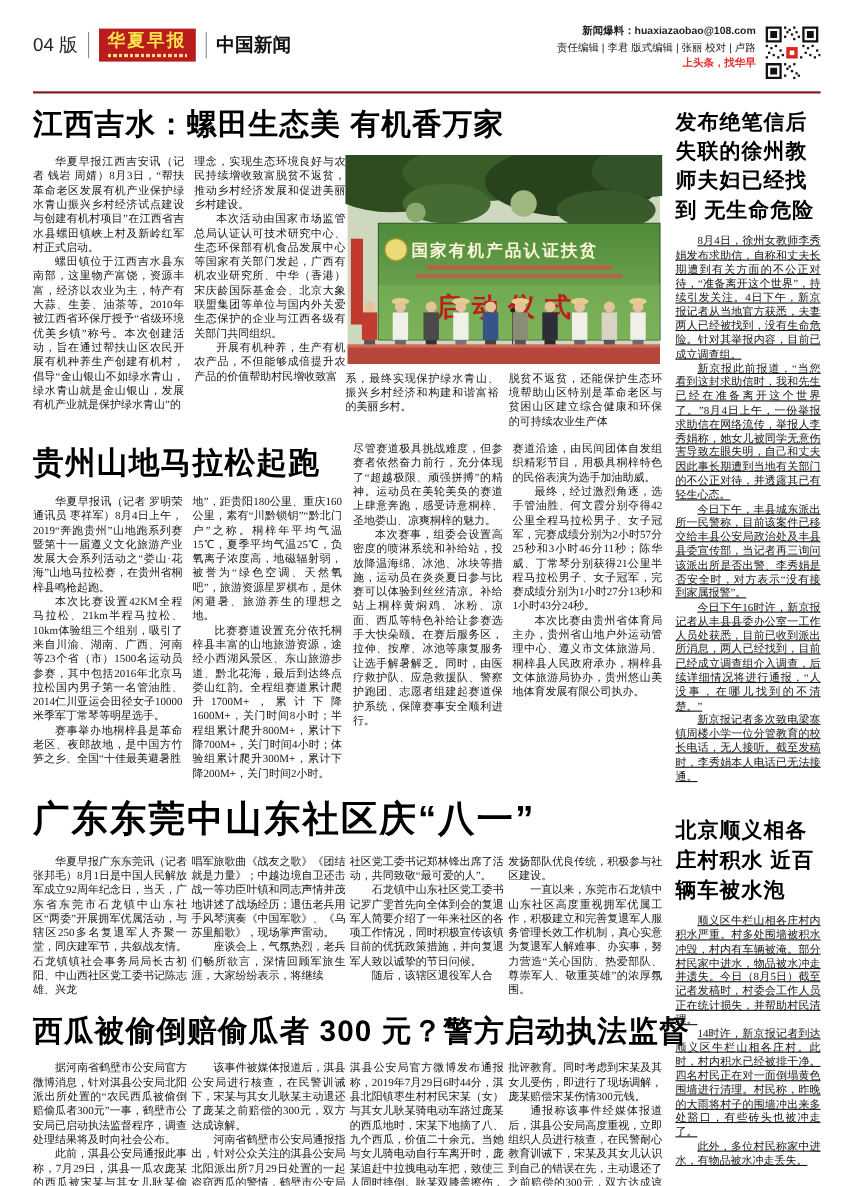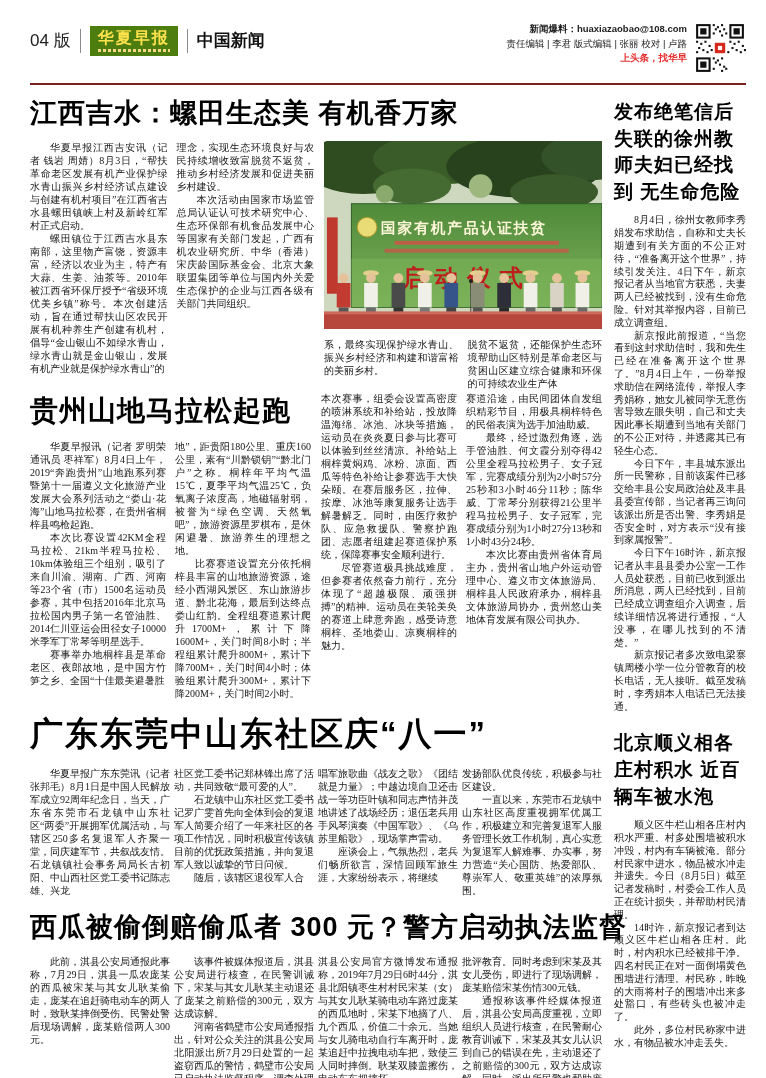--- a/index.html
+++ b/index.html
@@ -6,21 +6,21 @@
   html,body { margin:0; padding:0; background:#ffffff; }
   body { width:766px; height:1078px; overflow:hidden;
          font-family:"Liberation Serif", serif; color:#151515; }
   .page { width:766px; height:906px; padding:12px 20px 0 30px; }
 
   
   .masthead { display:flex; justify-content:space-between; align-items:flex-start; height:68px; }
   .mh-left { display:flex; align-items:center; gap:9px; padding-top:14px; }
   .edition { font-family:"Liberation Sans", sans-serif; font-size:17px; color:#222; }
   .vbar { width:1px; height:24px; background:#8a8a8a; }
-  .logo { background:#4d7c0f; padding:3px 8px 4px; text-align:center; }
+  .logo { background:#b91c1c; padding:3px 8px 4px; text-align:center; }
   .logo-main { display:block; font-family:"Liberation Sans", sans-serif; font-weight:700;
                font-size:16px; color:#ffe34d; letter-spacing:2px; line-height:1.1; }
   .logo-strip { display:block; height:3px; margin-top:2px;
                 background:repeating-linear-gradient(90deg,#ffd98a 0 3px, rgba(0,0,0,0) 3px 5px); }
   .section { font-family:"Liberation Sans", sans-serif; font-size:17px; font-weight:600; color:#111; }
   .mh-right { display:flex; gap:7px; align-items:flex-start; padding-top:10px; }
   .meta { text-align:right; font-family:"Liberation Sans", sans-serif; font-size:9.5px; line-height:1.55; color:#222; }
   .tipline { font-weight:700; }
   .slogan { color:#e62e2e; font-weight:700; }
   .qr { width:52px; height:52px; }
@@ -34,31 +34,31 @@
   .h-a2 { font-size:28px; letter-spacing:1px; margin:0 0 10px; white-space:nowrap; }
   .h-a3 { font-size:33px; letter-spacing:2px; margin:12px 0 10px; white-space:nowrap; }
   .h-a4 { font-size:27px; letter-spacing:1px; margin:12px 0 10px; white-space:nowrap; }
 
   .col { font-size:10px; line-height:1.3; text-align:justify; }
   .col p { margin:0; text-indent:2em; }
   .col.cont p:first-child { text-indent:0; }
   .cols-2 { display:grid; grid-template-columns:1fr 1fr; gap:9px; }
   .cols-4 { display:grid; grid-template-columns:repeat(4,1fr); gap:4px; }
 
-  .a1-body { display:grid; grid-template-columns:284px 1fr; gap:10px; }
+  .a1-body { display:grid; grid-template-columns:284px 1fr; }
   .photo { width:100%; height:190px; display:block; }
   .a1-cont { margin-top:7px; }
 
-  .a2 { margin-top:2px; display:grid; grid-template-columns:1fr 1fr; gap:10px; }
+  .a2 { margin-top:12px; display:grid; grid-template-columns:1fr 1fr; gap:10px; }
 
   
   .sidebar { padding-top:2px; }
   .sidebar h3 { font-size:19px; line-height:1.4; letter-spacing:1px; margin:6px 0 9px; }
-  .sidebar .col { font-size:10px; line-height:1.28; }
-  .r2 { margin-top:17px; }
+  .sidebar .col { font-size:10px; line-height:1.28;text-decoration:underline; }
+  .r2 { margin-top:30px; }
 </style>
 </head>
 <body>
 
 <div class="page">
 
   <header class="masthead">
     <div class="mh-left">
       <span class="edition">04 版</span>
       <span class="vbar"></span>
@@ -143,20 +143,21 @@
         <h1 class="h-a1">江西吉水：螺田生态美 有机香万家</h1>
         <div class="a1-body">
           <div class="cols-2">
             <div class="col">
                 <p>华夏早报江西吉安讯（记者 钱岩 周婧）8月3日，“帮扶革命老区发展有机产业保护绿水青山振兴乡村经济试点建设与创建有机村项目”在江西省吉水县螺田镇峡上村及新岭红军村正式启动。</p>
                 <p>螺田镇位于江西吉水县东南部，这里物产富饶，资源丰富，经济以农业为主，特产有大蒜、生姜、油茶等。2010年被江西省环保厅授予“省级环境优美乡镇”称号。本次创建活动，旨在通过帮扶山区农民开展有机种养生产创建有机村，倡导“金山银山不如绿水青山，绿水青山就是金山银山，发展有机产业就是保护绿水青山”的</p>
               </div>
             <div class="col cont">
                 <p>理念，实现生态环境良好与农民持续增收致富脱贫不返贫，推动乡村经济发展和促进美丽乡村建设。</p>
                 <p>本次活动由国家市场监管总局认证认可技术研究中心、生态环保部有机食品发展中心等国家有关部门发起，广西有机农业研究所、中华（香港）宋庆龄国际基金会、北京大象联盟集团等单位与国内外关爱生态保护的企业与江西各级有关部门共同组织。</p>
+                <p>开展有机种养，生产有机农产品，不但能够成倍提升农产品的价值帮助村民增收致富</p>
               </div>
           </div>
           <div>
             <svg class="photo" viewBox="0 0 284 190">
               <rect width="284" height="190" fill="#cdd8bf"></rect>
 
               <g>
                 <ellipse cx="40" cy="22" rx="62" ry="30" fill="#2f4c20"></ellipse>
                 <ellipse cx="120" cy="16" rx="70" ry="26" fill="#3a5c28"></ellipse>
                 <ellipse cx="205" cy="24" rx="80" ry="32" fill="#27421c"></ellipse>
@@ -269,57 +270,58 @@
                 <p>赛事举办地桐梓县是革命老区、夜郎故地，是中国方竹笋之乡、全国“十佳最美避暑胜</p>
               </div>
             <div class="col cont">
                 <p>地”，距贵阳180公里、重庆160公里，素有“川黔锁钥”“黔北门户”之称。桐梓年平均气温15℃，夏季平均气温25℃，负氧离子浓度高，地磁辐射弱，被誉为“绿色空调、天然氧吧”，旅游资源星罗棋布，是休闲避暑、旅游养生的理想之地。</p>
                 <p>比赛赛道设置充分依托桐梓县丰富的山地旅游资源，途经小西湖风景区、东山旅游步道、黔北花海，最后到达终点娄山红韵。全程组赛道累计爬升1700M+，累计下降1600M+，关门时间8小时；半程组累计爬升800M+，累计下降700M+，关门时间4小时；体验组累计爬升300M+，累计下降200M+，关门时间2小时。</p>
               </div>
           </div>
         </div>
         <div class="cols-2">
           <div class="col cont">
+              <p>尽管赛道极具挑战难度，但参赛者依然奋力前行，充分体现了“超越极限、顽强拼搏”的精神。运动员在美轮美奂的赛道上肆意奔跑，感受诗意桐梓、圣地娄山、凉爽桐梓的魅力。</p>
               <p>本次赛事，组委会设置高密度的喷淋系统和补给站，投放降温海绵、冰池、冰块等措施，运动员在炎炎夏日参与比赛可以体验到丝丝清凉。补给站上桐梓黄焖鸡、冰粉、凉面、西瓜等特色补给让参赛选手大快朵颐。在赛后服务区，拉伸、按摩、冰池等康复服务让选手解暑解乏。同时，由医疗救护队、应急救援队、警察护跑团、志愿者组建起赛道保护系统，保障赛事安全顺利进行。</p>
-              <p>尽管赛道极具挑战难度，但参赛者依然奋力前行，充分体现了“超越极限、顽强拼搏”的精神。运动员在美轮美奂的赛道上肆意奔跑，感受诗意桐梓、圣地娄山、凉爽桐梓的魅力。</p>
             </div>
           <div class="col cont">
               <p>赛道沿途，由民间团体自发组织精彩节目，用极具桐梓特色的民俗表演为选手加油助威。</p>
               <p>最终，经过激烈角逐，选手管油胜、何文霞分别夺得42公里全程马拉松男子、女子冠军，完赛成绩分别为2小时57分25秒和3小时46分11秒；陈华威、丁常琴分别获得21公里半程马拉松男子、女子冠军，完赛成绩分别为1小时27分13秒和1小时43分24秒。</p>
               <p>本次比赛由贵州省体育局主办，贵州省山地户外运动管理中心、遵义市文体旅游局、桐梓县人民政府承办，桐梓县文体旅游局协办，贵州悠山美地体育发展有限公司执办。</p>
             </div>
         </div>
       </article>
 
       <article>
         <h2 class="h-a3">广东东莞中山东社区庆“八一”</h2>
         <div class="cols-4">
           <div class="col">
               <p>华夏早报广东东莞讯（记者 张邦毛）8月1日是中国人民解放军成立92周年纪念日，当天，广东省东莞市石龙镇中山东社区“两委”开展拥军优属活动，与辖区250多名复退军人齐聚一堂，同庆建军节，共叙战友情。石龙镇镇社会事务局局长古初阳、中山西社区党工委书记陈志雄、兴龙</p>
             </div>
           <div class="col cont">
+              <p>唱军旅歌曲《战友之歌》《团结就是力量》；中越边境自卫还击战一等功臣叶镇和同志声情并茂地讲述了战场经历；退伍老兵用手风琴演奏《中国军歌》、《乌苏里船歌》，现场掌声雷动。</p>
+              <p>座谈会上，气氛热烈，老兵们畅所欲言，深情回顾军旅生涯，大家纷纷表示，将继续</p>
+            </div>
+          <div class="col cont">
               <p>社区党工委书记郑林锋出席了活动，共同致敬“最可爱的人”。</p>
               <p>石龙镇中山东社区党工委书记罗广雯首先向全体到会的复退军人简要介绍了一年来社区的各项工作情况，同时积极宣传该镇目前的优抚政策措施，并向复退军人致以诚挚的节日问候。</p>
               <p>随后，该辖区退役军人合</p>
-            </div>
-          <div class="col cont">
-              <p>唱军旅歌曲《战友之歌》《团结就是力量》；中越边境自卫还击战一等功臣叶镇和同志声情并茂地讲述了战场经历；退伍老兵用手风琴演奏《中国军歌》、《乌苏里船歌》，现场掌声雷动。</p>
-              <p>座谈会上，气氛热烈，老兵们畅所欲言，深情回顾军旅生涯，大家纷纷表示，将继续</p>
             </div>
           <div class="col cont">
               <p>发扬部队优良传统，积极参与社区建设。</p>
               <p>一直以来，东莞市石龙镇中山东社区高度重视拥军优属工作，积极建立和完善复退军人服务管理长效工作机制，真心实意为复退军人解难事、办实事，努力营造“关心国防、热爱部队、尊崇军人、敬重英雄”的浓厚氛围。</p>
             </div>
         </div>
       </article>
 
       <article>
         <h2 class="h-a4">西瓜被偷倒赔偷瓜者 300 元？警方启动执法监督</h2>
         <div class="cols-4">
           <div class="col">
+              <p>据河南省鹤壁市公安局官方微博消息，针对淇县公安局北阳派出所处置的“农民西瓜被偷倒赔偷瓜者300元”一事，鹤壁市公安局已启动执法监督程序，调查处理结果将及时向社会公布。</p>
               <p>此前，淇县公安局通报此事称，7月29日，淇县一瓜农庞某的西瓜被宋某与其女儿耿某偷走，庞某在追赶骑电动车的两人时，致耿某摔倒受伤。民警处警后现场调解，庞某赔偿两人300元。</p>
             </div>
           <div class="col">
               <p>该事件被媒体报道后，淇县公安局进行核查，在民警训诫下，宋某与其女儿耿某主动退还了庞某之前赔偿的300元，双方达成谅解。</p>
               <p>河南省鹤壁市公安局通报指出，针对公众关注的淇县公安局北阳派出所7月29日处置的一起盗窃西瓜的警情，鹤壁市公安局已启动执法监督程序，调查处理结果将及时向社会公布。</p>
             </div>
           <div class="col cont">
               <p>淇县公安局官方微博发布通报称，2019年7月29日6时44分，淇县北阳镇枣生村村民宋某（女）与其女儿耿某骑电动车路过庞某的西瓜地时，宋某下地摘了八、九个西瓜，价值二十余元。当她与女儿骑电动自行车离开时，庞某追赶中拉拽电动车把，致使三人同时摔倒。耿某双膝盖擦伤，电动车车把摔坏。</p>
             </div>
           <div class="col cont">

